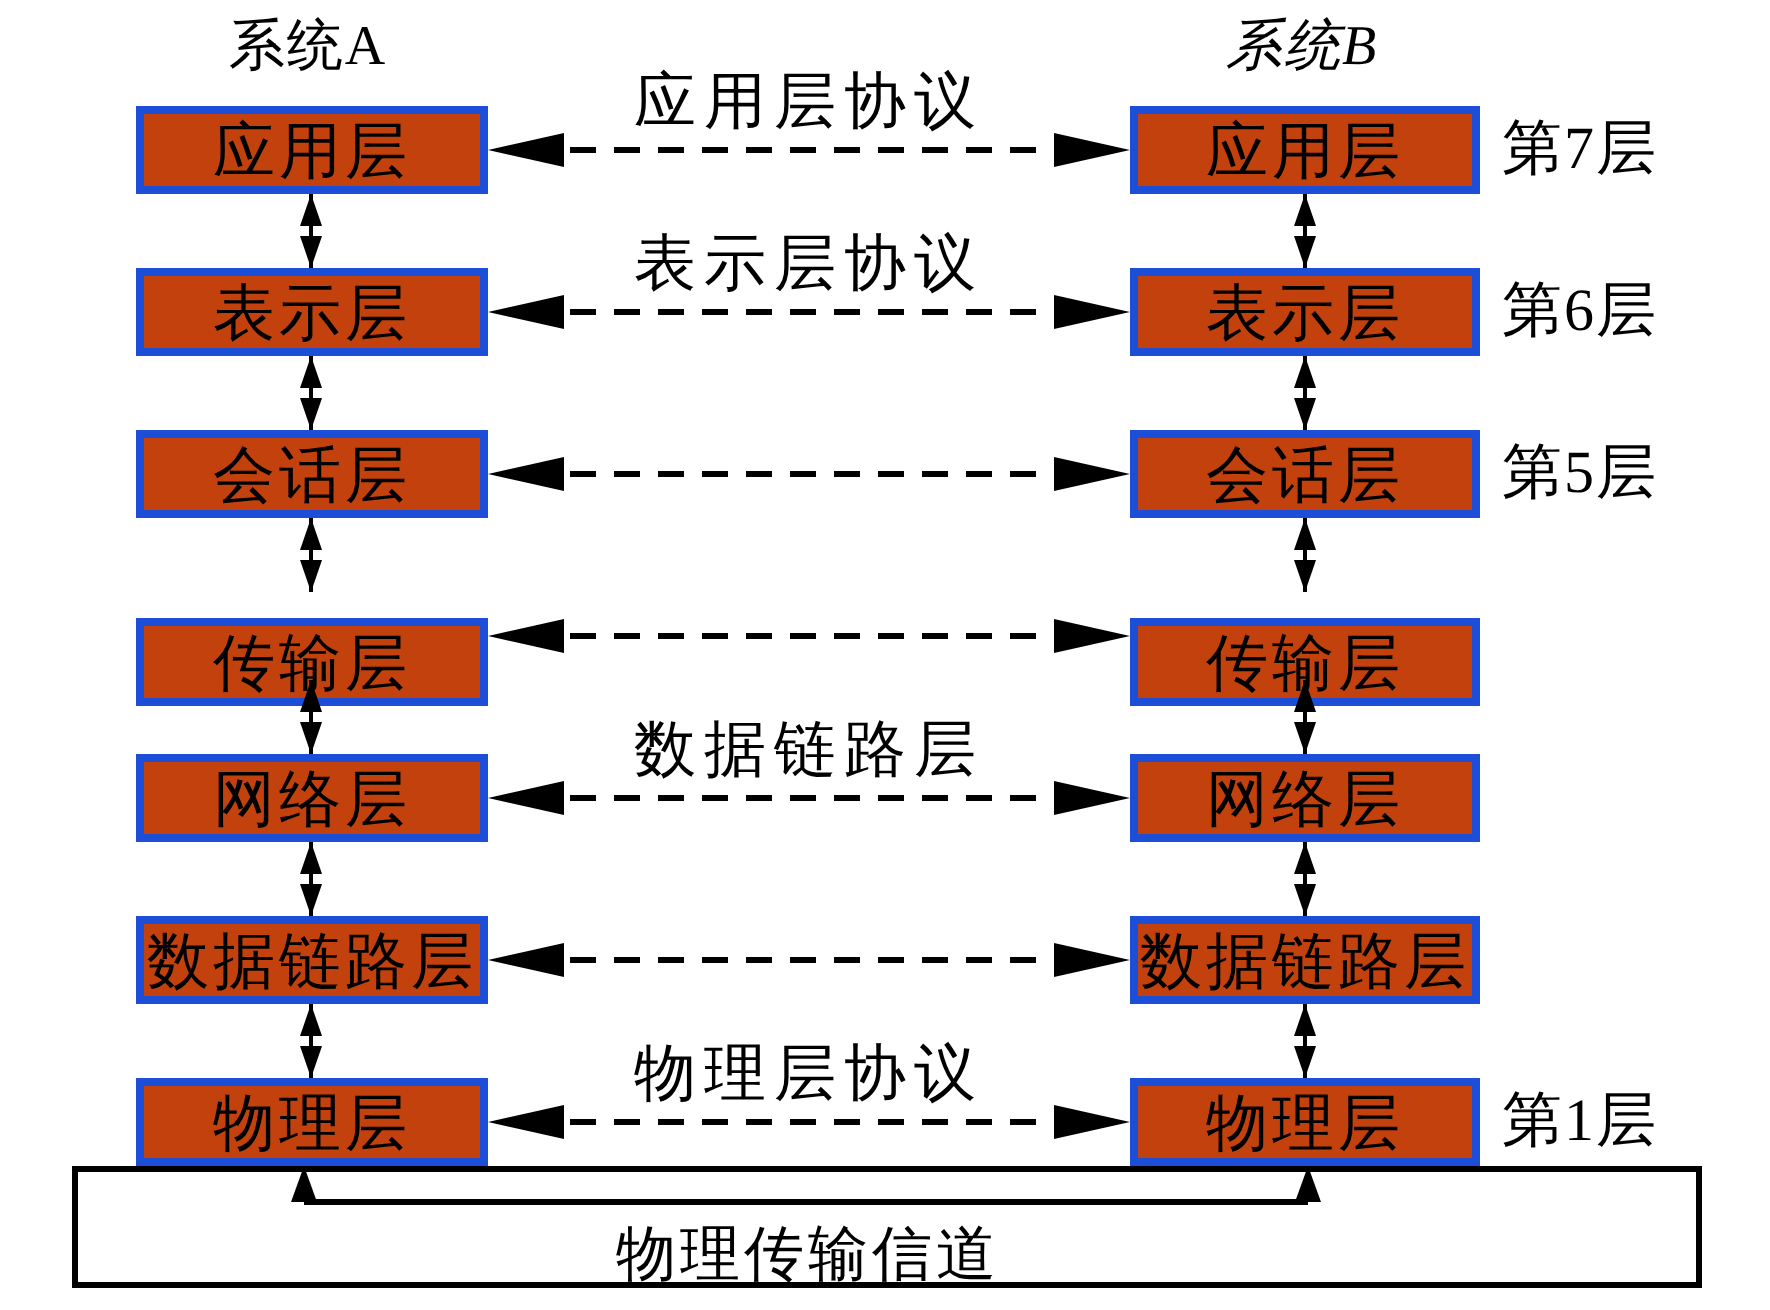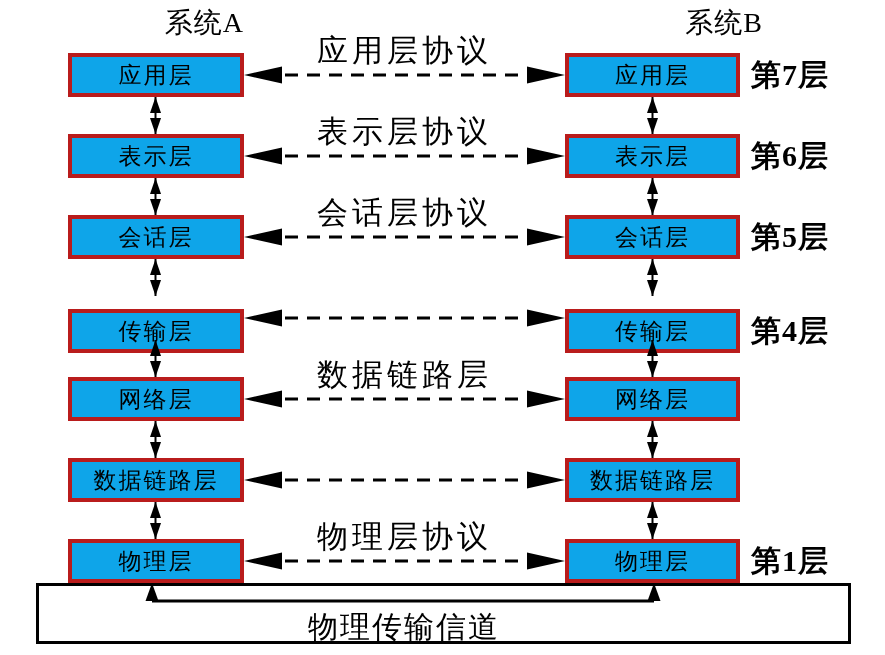--- a/index.html
+++ b/index.html
@@ -13,44 +13,44 @@
     height: 655px;
     background: #ffffff;
     font-family: "Liberation Serif", "DejaVu Serif", serif;
     color: #000000;
     overflow: hidden;
   }
   .sys-title {
     position: absolute;
     top: 4px;
     width: 180px;
-    text-align: right;
+    text-align: center;
     font-size: 28px;
     letter-spacing: 1px;
     white-space: nowrap;
   }
   .sys-title.a { left: 64px; }
-  .sys-title.b { left: 583px; }
+  .sys-title.b { left: 561px; font-style: italic; }
   .row {
     position: absolute;
     left: 0;
     width: 885px;
     height: 44px;
   }
   .layer-box {
     position: absolute;
     top: 0;
     height: 44px;
     box-sizing: border-box;
-    border: 4px solid #b91c1c;
-    background: #0ea5e9;
+    border: 4px solid #1d4ed8;
+    background: #c2410c;
     display: flex;
     align-items: center;
     justify-content: center;
-    font-size: 23px;
+    font-size: 31px;
     letter-spacing: 2px;
     white-space: nowrap;
     line-height: 1;
   }
   .layer-box.left  { left: 68px;  width: 176px; }
   .layer-box.right { left: 565px; width: 175px; }
   .protocol-label {
     position: absolute;
     left: 244px;
     width: 321px;
@@ -64,21 +64,20 @@
   }
   .layer-number {
     position: absolute;
     left: 751px;
     top: 0;
     height: 44px;
     line-height: 44px;
     font-size: 30px;
     letter-spacing: 1px;
     white-space: nowrap;
-    font-weight: bold;
   }
   .channel-box {
     position: absolute;
     left: 36px;
     top: 583px;
     width: 815px;
     height: 61px;
     box-sizing: border-box;
     border: 3px solid #000000;
     background: #ffffff;
@@ -119,28 +118,26 @@
     <div class="layer-number">第7层</div>
   </div>
   <div class="row" style="top:134px">
     <div class="layer-box left">表示层</div>
     <div class="protocol-label">表示层协议</div>
     <div class="layer-box right">表示层</div>
     <div class="layer-number">第6层</div>
   </div>
   <div class="row" style="top:215px">
     <div class="layer-box left">会话层</div>
-    <div class="protocol-label">会话层协议</div>
     <div class="layer-box right">会话层</div>
     <div class="layer-number">第5层</div>
   </div>
   <div class="row" style="top:309px">
     <div class="layer-box left">传输层</div>
     <div class="layer-box right">传输层</div>
-    <div class="layer-number">第4层</div>
   </div>
   <div class="row" style="top:377px">
     <div class="layer-box left">网络层</div>
     <div class="protocol-label">数据链路层</div>
     <div class="layer-box right">网络层</div>
   </div>
   <div class="row" style="top:458px">
     <div class="layer-box left">数据链路层</div>
     <div class="layer-box right">数据链路层</div>
   </div>

